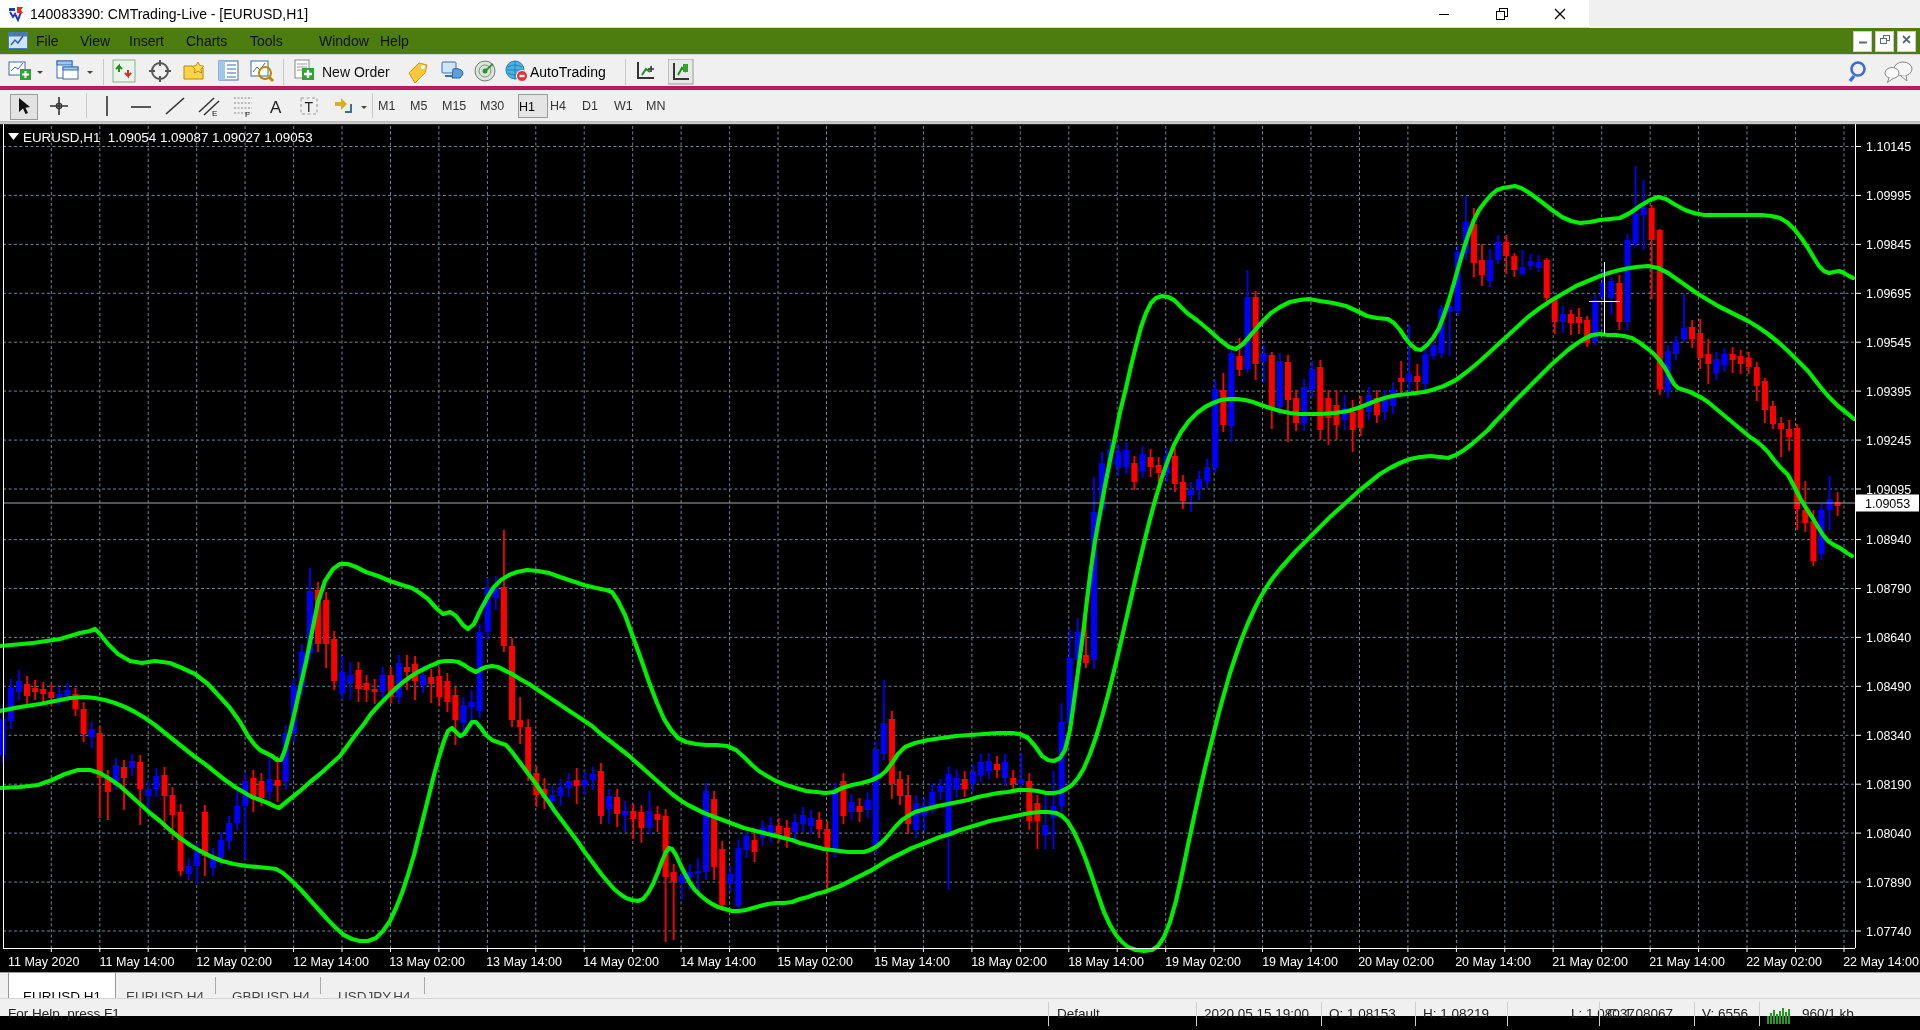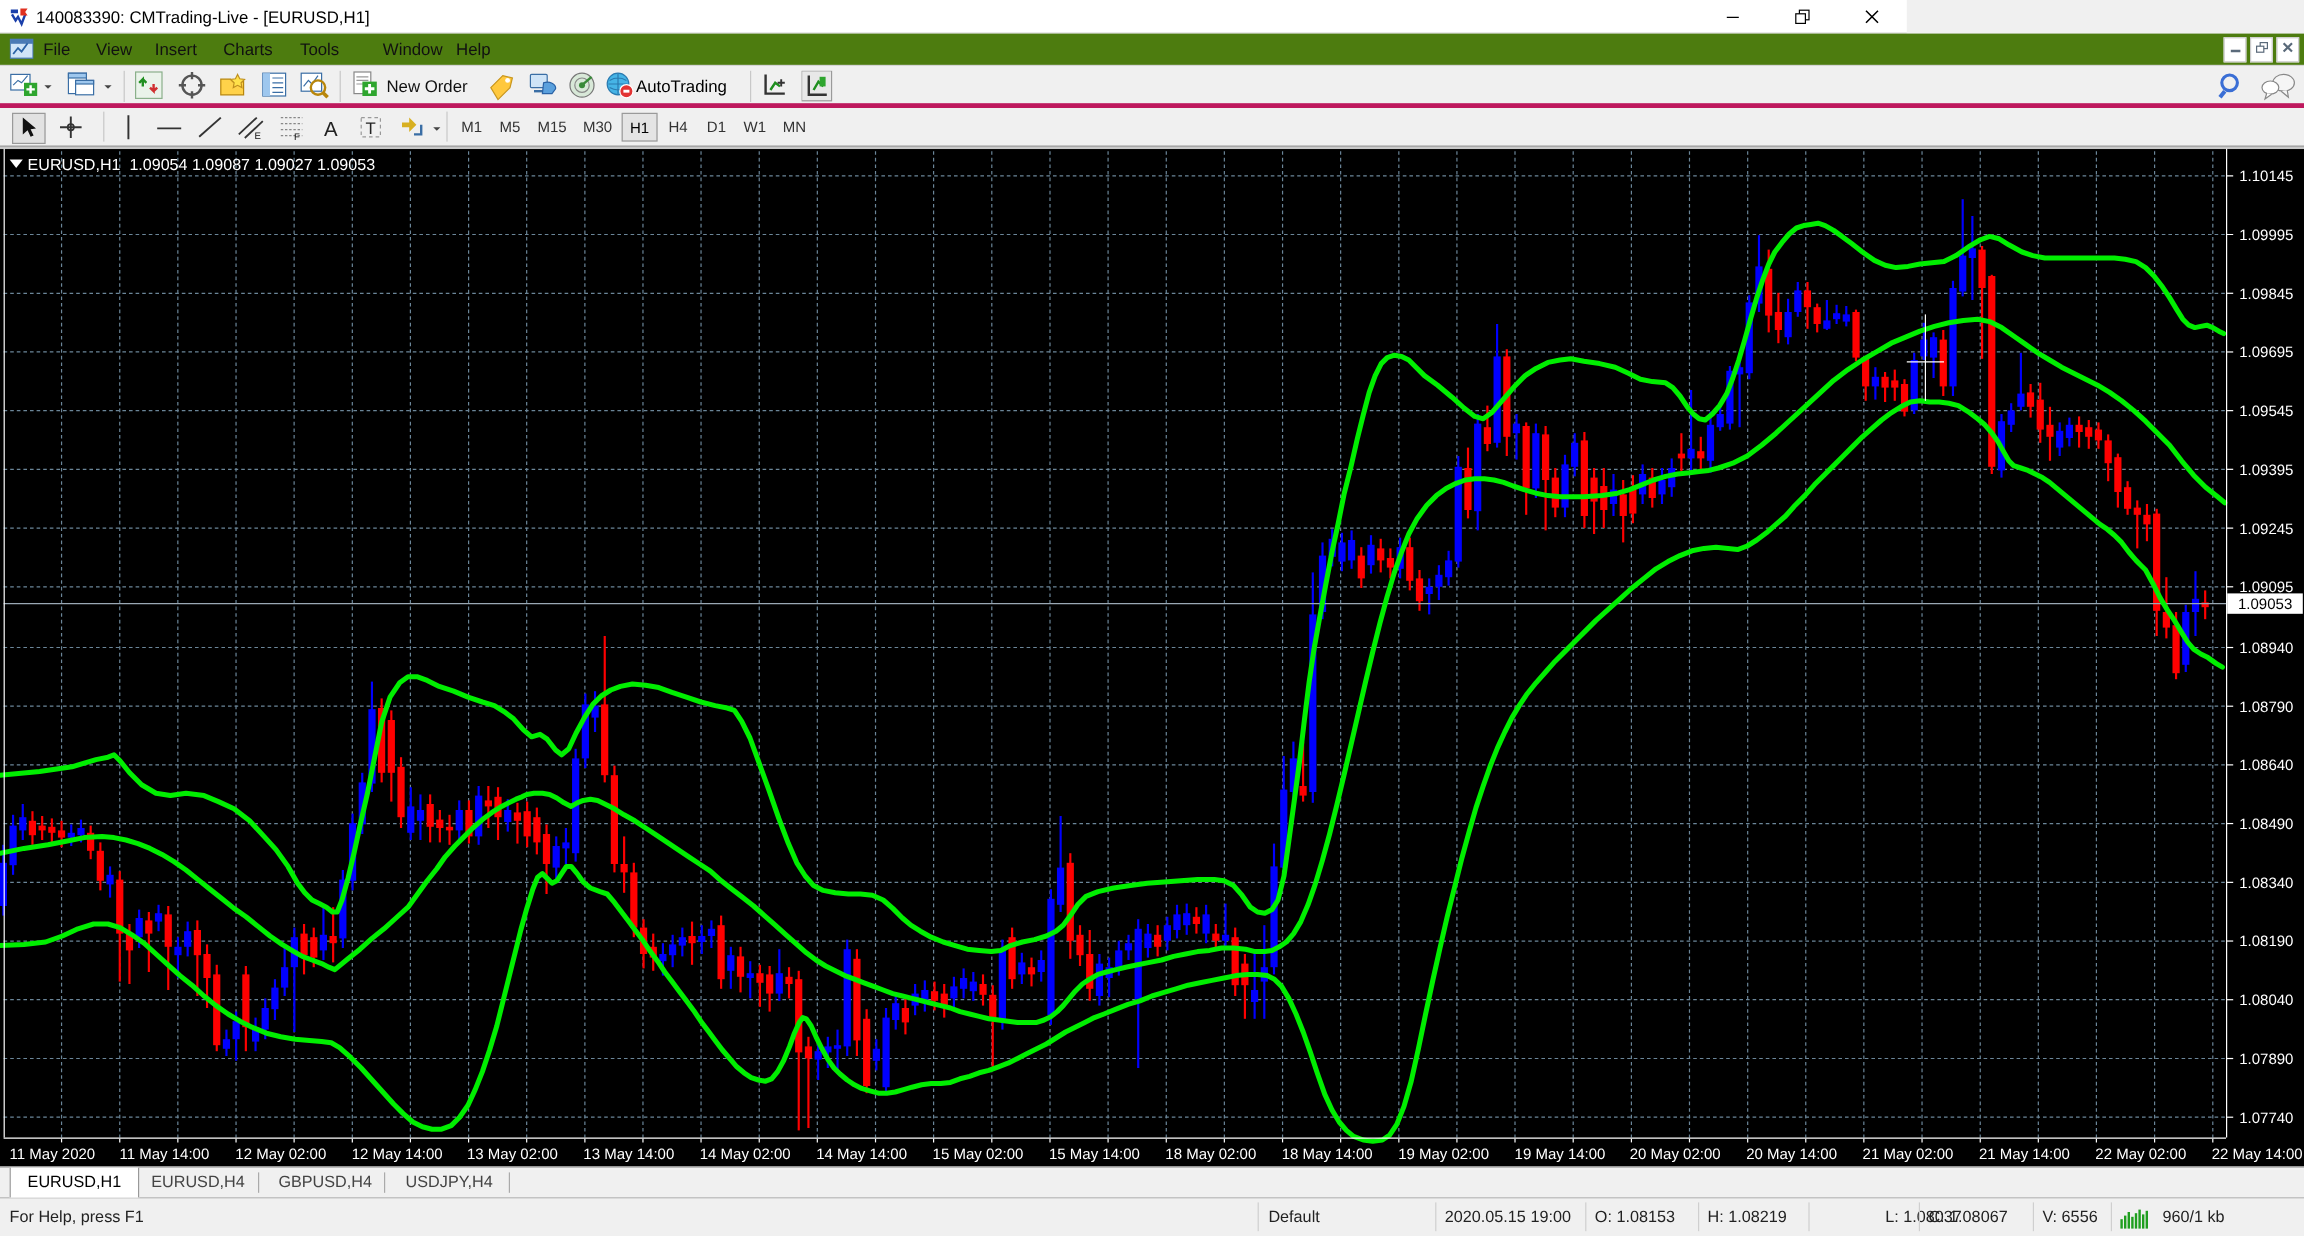--- a/index.html
+++ b/index.html
@@ -5,26 +5,26 @@
 body{width:1920px;height:1030px;overflow:hidden;font-family:"Liberation Sans",sans-serif;background:#f0f0f0;position:relative}
 .titlebar{position:absolute;left:0;top:0;width:1589px;height:28px;background:#ffffff;border-bottom:1px solid #d9d9d9}
 .titlebar .ttext{position:absolute;left:30px;top:6px;font-size:14px;color:#000}
 .wbtn{position:absolute;top:0;width:46px;height:28px;color:#000;text-align:center;line-height:28px;font-size:13px}
 .menubar{position:absolute;left:0;top:28px;width:1920px;height:27px;background:#4d7c0f;border-bottom:1px solid #d5d5d5}
 .menubar span.mi{position:absolute;top:5px;font-size:14px;color:#111}
 .toolbar1{position:absolute;left:0;top:55px;width:1920px;height:35px;background:#f0f0f0;border-bottom:4px solid #be185d}
 .toolbar2{position:absolute;left:0;top:90px;width:1920px;height:32px;background:#f0f0f0;border-bottom:1px solid #bbb}
 .sep{position:absolute;top:4px;width:1px;height:26px;background:#c8c8c8}
 .sep2{position:absolute;top:3px;width:1px;height:25px;background:#c8c8c8}
-.tf{position:absolute;top:4px;height:24px;line-height:24px;font-size:12.5px;color:#333;text-align:center}
+.tf{position:absolute;top:4px;height:24px;line-height:24px;font-size:12.5px;color:#333;}
 .tfa{background:#e4e4e4;border:1px solid #9a9a9a;color:#000}
 .tabbar{position:absolute;left:0;top:972px;width:1920px;height:26px;background:#f0f0f0;border-top:1px solid #999}
-.tab{position:absolute;top:0px;height:42px;line-height:24px;font-size:13.5px;color:#444;padding:0 14px}
+.tab{position:absolute;top:0px;height:42px;line-height:24px;font-size:13.5px;color:#444;padding:12px 14px}
 .tabactive{background:#ffffff;border:1px solid #999;border-top:none;color:#000}
-.statusbar{position:absolute;left:0;top:998px;width:1920px;height:32px;background:#f0f0f0;border-top:1px solid #d5d5d5;font-size:13.5px;color:#222}
+.statusbar{position:absolute;left:0;top:998px;width:1920px;height:18px;background:#f0f0f0;border-top:1px solid #d5d5d5;font-size:13.5px;color:#222}
 .scell{position:absolute;top:7px}
 .sdiv{position:absolute;top:3px;width:1px;height:24px;background:#cfcfcf}
 </style></head>
 <body>
 <div class="titlebar">
  <svg width="18" height="18" style="position:absolute;left:7px;top:5px" viewBox="0 0 18 18">
    <path d="M2 3 h6 v3 h-6 z" fill="#1a3faa"></path>
       <path d="M3 7 l3 5 2-3 3 6 3-8" stroke="#1a3faa" stroke-width="2" fill="none"></path>
    <path d="M10 2 h6 l-2 3 2 3 h-6 z" fill="#e03020"></path>
  </svg>

